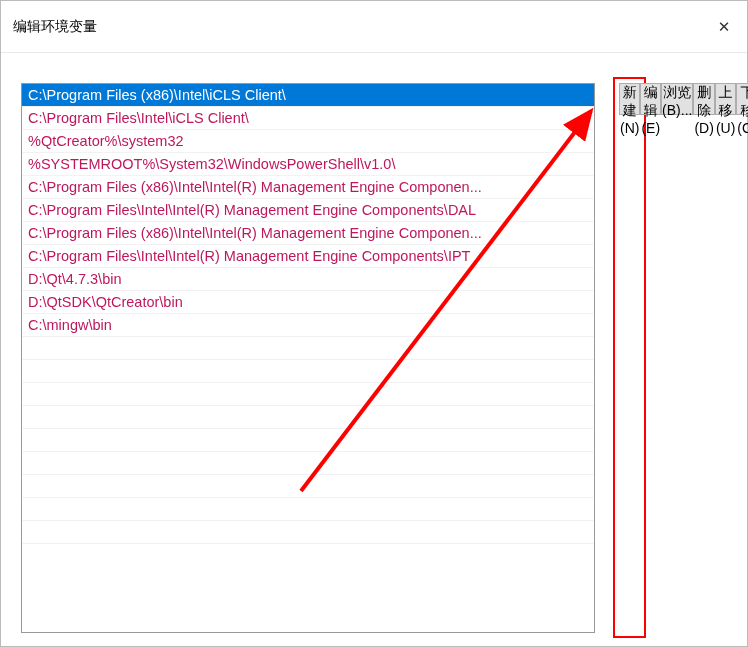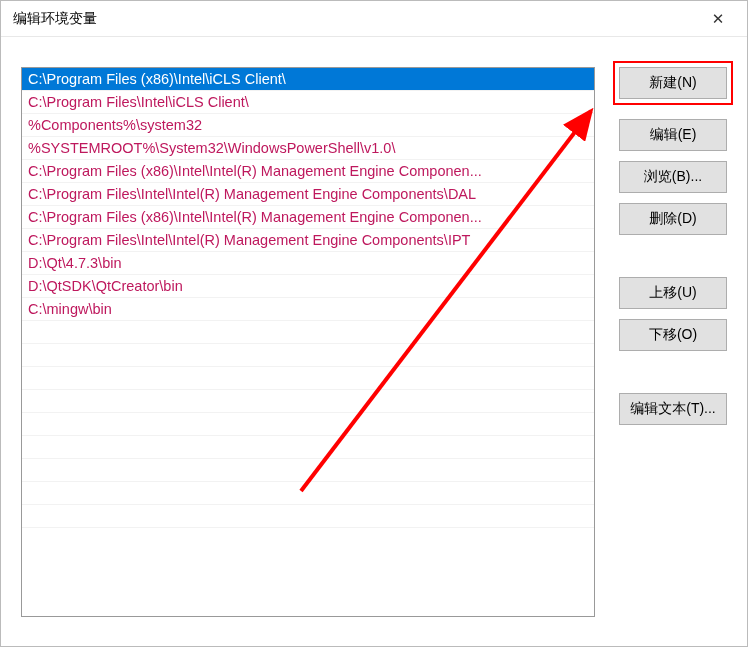--- a/index.html
+++ b/index.html
@@ -13,25 +13,25 @@
       font-size: 14px;
     }
     .window {
       width: 748px;
       height: 647px;
       background: #fff;
       border: 1px solid #bbb;
       position: relative;
     }
     .titlebar {
-      height: 36px;
+      height: 52px;
       display: flex;
       align-items: center;
       justify-content: space-between;
-      padding: 0 6px 0 12px;
+      padding: 0 0 0 12px;
       border-bottom: 1px solid #e8e8e8;
       background: #fff;
       text-align: right;
     }
     .titlebar-text {
       font-size: 14px;
       color: #000;
     }
     .close-btn {
       width: 46px;
@@ -70,21 +70,21 @@
     }
     .list-row.selected {
       background: #0078d7;
       color: #fff;
     }
     .list-row.empty {
       cursor: default;
     }
     .buttons {
       display: flex;
-      flex-direction: column;
+      flex-direction: row;
       width: 108px;
     }
     .btn {
       height: 32px;
       border: 1px solid #adadad;
       background: #e1e1e1;
       font-size: 14px;
       color: #000;
       cursor: pointer;
       font-family: inherit;
@@ -114,21 +114,21 @@
     <span class="titlebar-text">编辑环境变量</span>
     <div class="close-btn">
       <span>✕</span>
     </div>
   </div>
 
   <div class="content">
     <div class="listbox" id="listbox">
         <div class="list-row selected">C:\Program Files (x86)\Intel\iCLS Client\</div>
         <div class="list-row">C:\Program Files\Intel\iCLS Client\</div>
-        <div class="list-row">%Components%\system32</div>
+        <div class="list-row">%QtCreator%\system32</div>
         <div class="list-row">%SYSTEMROOT%\System32\WindowsPowerShell\v1.0\</div>
         <div class="list-row">C:\Program Files (x86)\Intel\Intel(R) Management Engine Componen...</div>
         <div class="list-row">C:\Program Files\Intel\Intel(R) Management Engine Components\DAL</div>
         <div class="list-row">C:\Program Files (x86)\Intel\Intel(R) Management Engine Componen...</div>
         <div class="list-row">C:\Program Files\Intel\Intel(R) Management Engine Components\IPT</div>
         <div class="list-row">D:\Qt\4.7.3\bin</div>
         <div class="list-row">D:\QtSDK\QtCreator\bin</div>
         <div class="list-row">C:\mingw\bin</div>
         <div class="list-row empty"></div>
         <div class="list-row empty"></div>

